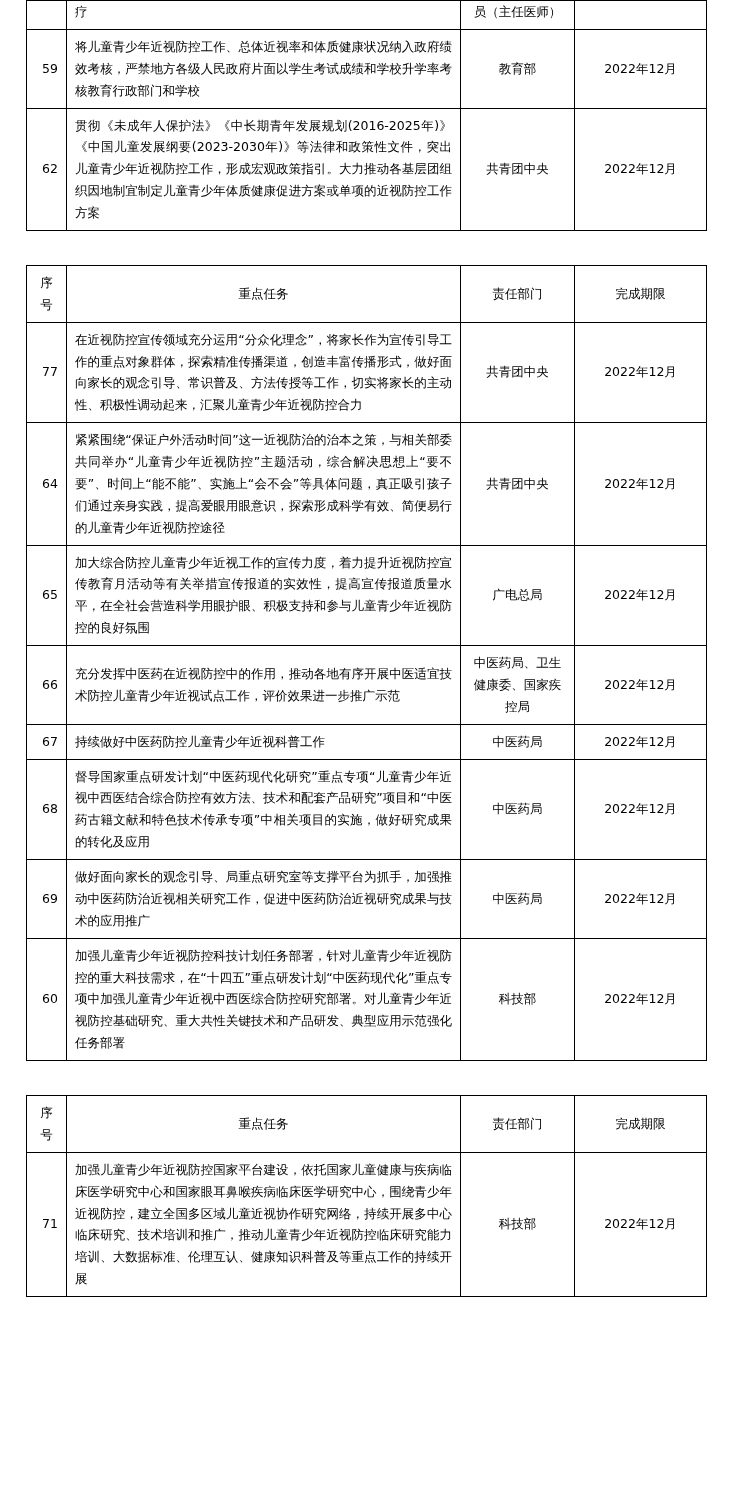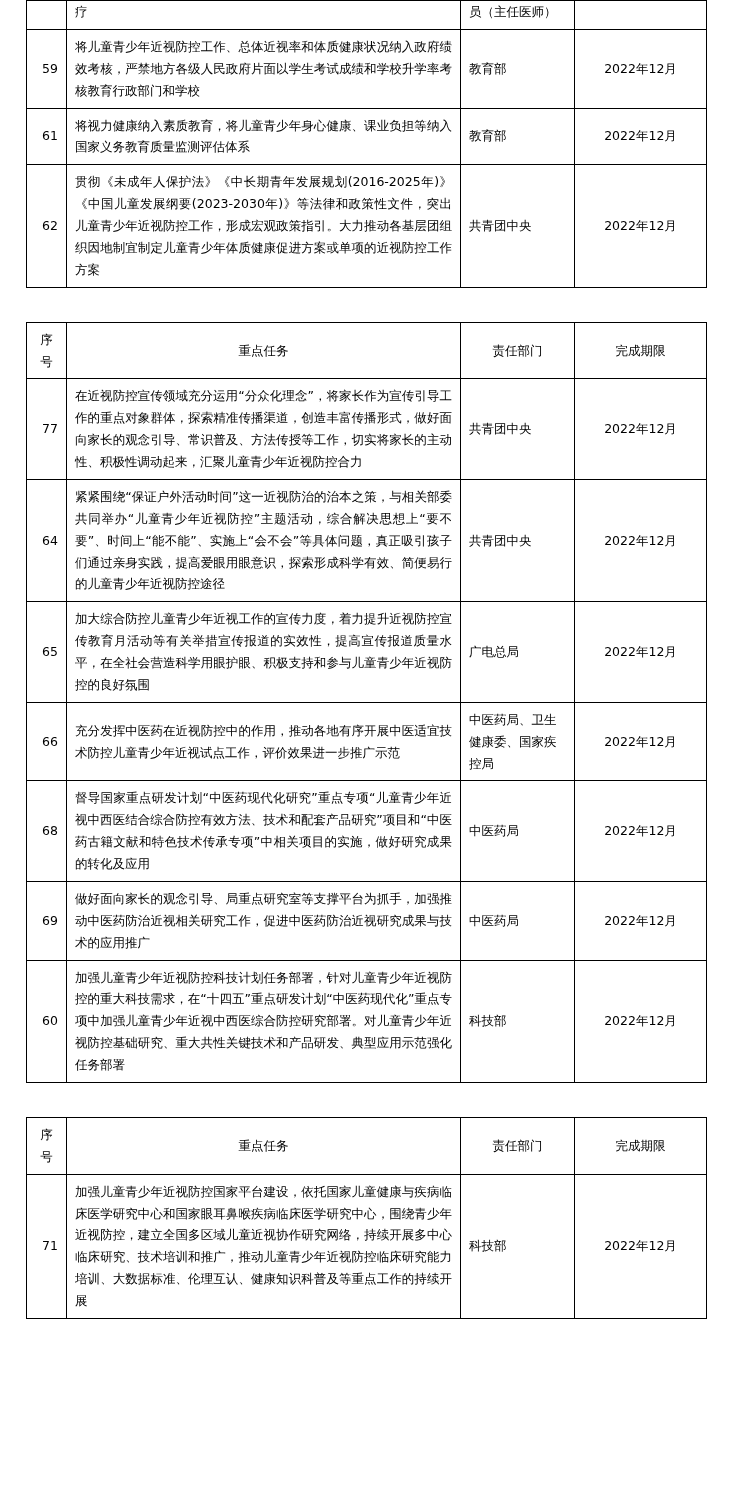--- a/index.html
+++ b/index.html
@@ -46,20 +46,21 @@
   .no-cell {
     text-align: right;
     font-size: 13px;
   }
   .task-cell {
     text-align: justify;
     text-justify: inter-ideograph;
     font-size: 12.5px;
   }
   .dept-cell {
+    text-align: center;
     font-size: 12.5px;
     line-height: 1.7;
   }
   .due-cell {
     text-align: center;
     font-size: 13px;
   }
   .gap {
     height: 34px;
   }
@@ -93,26 +94,20 @@
         <td class="due-cell"></td>
       </tr>
 
       <tr>
         <td class="no-cell">59</td>
         <td class="task-cell">将儿童青少年近视防控工作、总体近视率和体质健康状况纳入政府绩效考核，严禁地方各级人民政府片面以学生考试成绩和学校升学率考核教育行政部门和学校</td>
         <td class="dept-cell">教育部</td>
         <td class="due-cell">2022年12月</td>
       </tr>
       <tr>
-        <td class="no-cell">61</td>
-        <td class="task-cell">将视力健康纳入素质教育，将儿童青少年身心健康、课业负担等纳入国家义务教育质量监测评估体系</td>
-        <td class="dept-cell">教育部</td>
-        <td class="due-cell">2022年12月</td>
-      </tr>
-      <tr>
         <td class="no-cell">62</td>
         <td class="task-cell">贯彻《未成年人保护法》《中长期青年发展规划(2016-2025年)》《中国儿童发展纲要(2023-2030年)》等法律和政策性文件，突出儿童青少年近视防控工作，形成宏观政策指引。大力推动各基层团组织因地制宜制定儿童青少年体质健康促进方案或单项的近视防控工作方案</td>
         <td class="dept-cell">共青团中央</td>
         <td class="due-cell">2022年12月</td>
       </tr>
     </tbody>
   </table>
 
   <div class="gap"></div>
 
@@ -148,20 +143,26 @@
         <td class="dept-cell">广电总局</td>
         <td class="due-cell">2022年12月</td>
       </tr>
       <tr>
         <td class="no-cell">66</td>
         <td class="task-cell">充分发挥中医药在近视防控中的作用，推动各地有序开展中医适宜技术防控儿童青少年近视试点工作，评价效果进一步推广示范</td>
         <td class="dept-cell">中医药局、卫生健康委、国家疾控局</td>
         <td class="due-cell">2022年12月</td>
       </tr>
       <tr>
+        <td class="no-cell">67</td>
+        <td class="task-cell">持续做好中医药防控儿童青少年近视科普工作</td>
+        <td class="dept-cell">中医药局</td>
+        <td class="due-cell">2022年12月</td>
+      </tr>
+      <tr>
         <td class="no-cell">68</td>
         <td class="task-cell">督导国家重点研发计划“中医药现代化研究”重点专项“儿童青少年近视中西医结合综合防控有效方法、技术和配套产品研究”项目和“中医药古籍文献和特色技术传承专项”中相关项目的实施，做好研究成果的转化及应用</td>
         <td class="dept-cell">中医药局</td>
         <td class="due-cell">2022年12月</td>
       </tr>
       <tr>
         <td class="no-cell">69</td>
         <td class="task-cell">做好面向家长的观念引导、局重点研究室等支撑平台为抓手，加强推动中医药防治近视相关研究工作，促进中医药防治近视研究成果与技术的应用推广</td>
         <td class="dept-cell">中医药局</td>
         <td class="due-cell">2022年12月</td>

